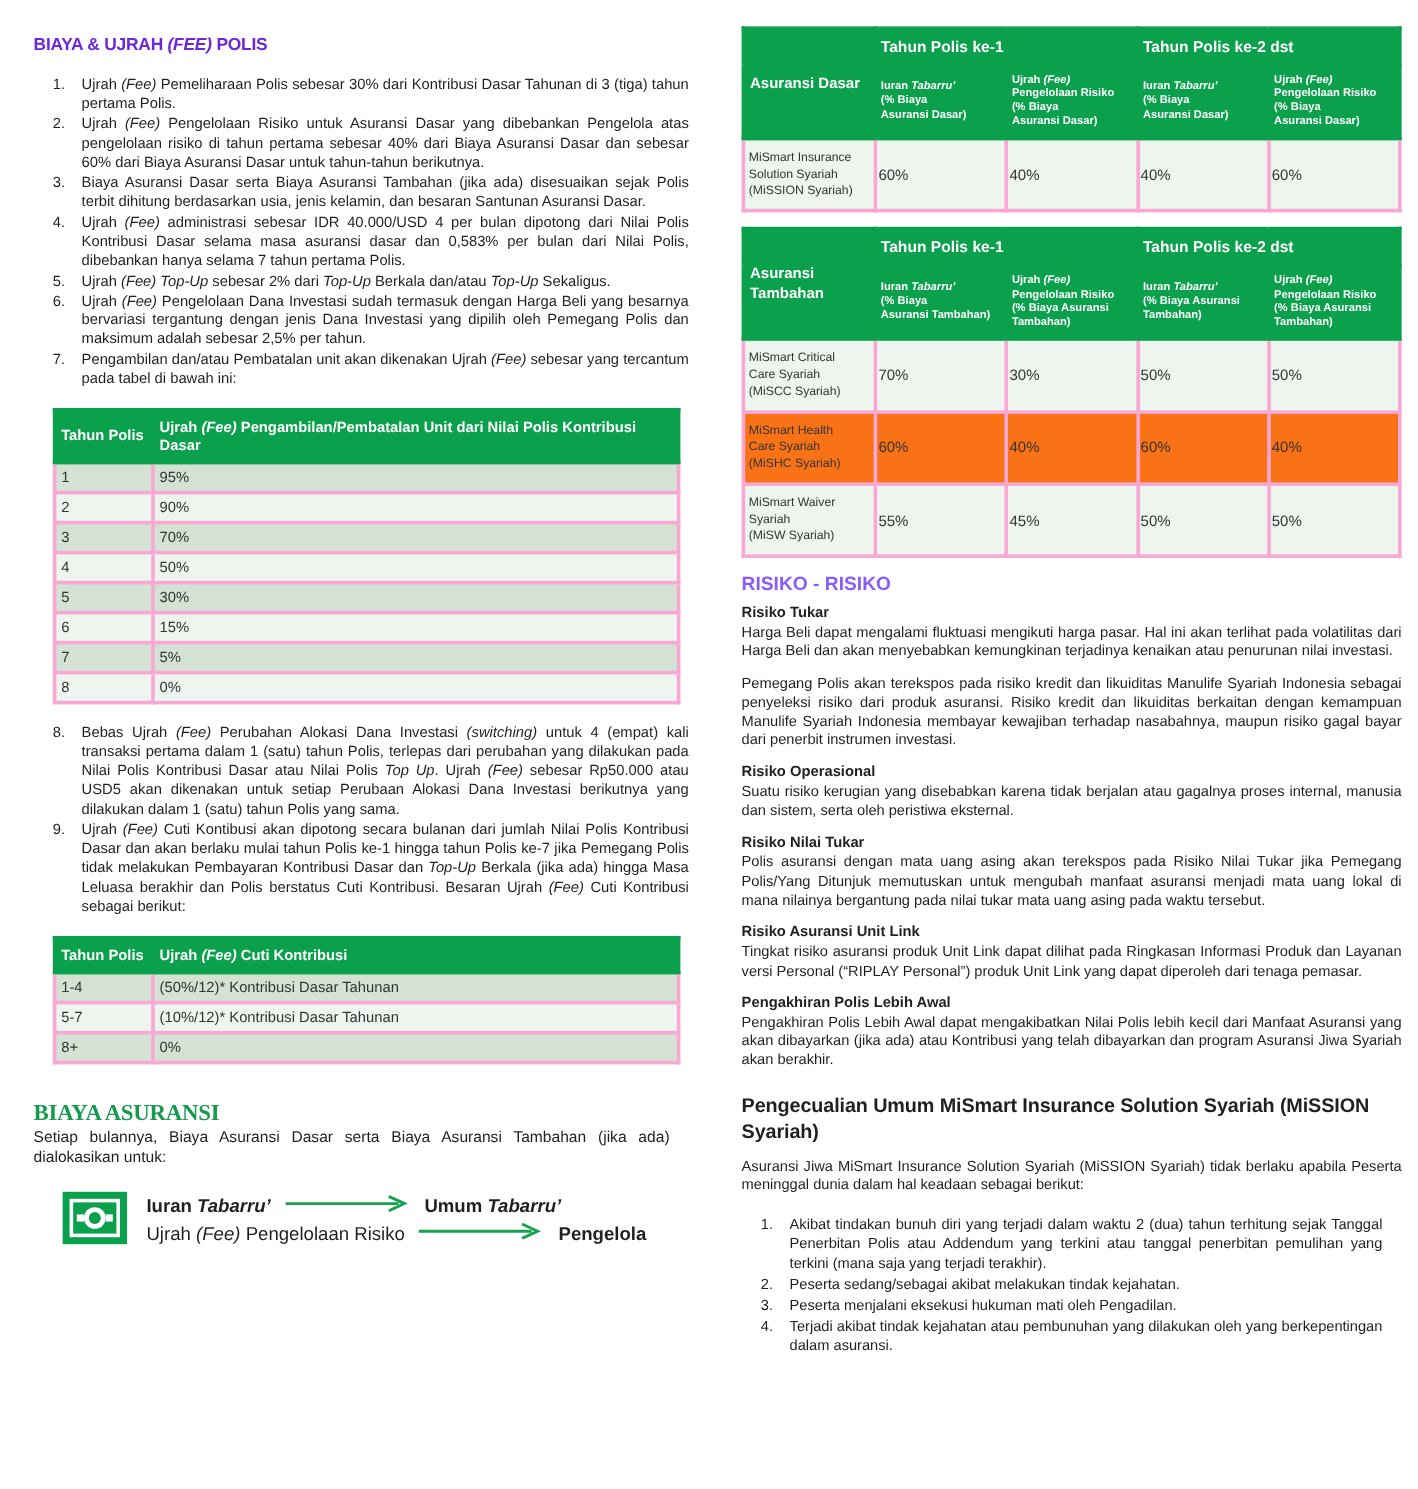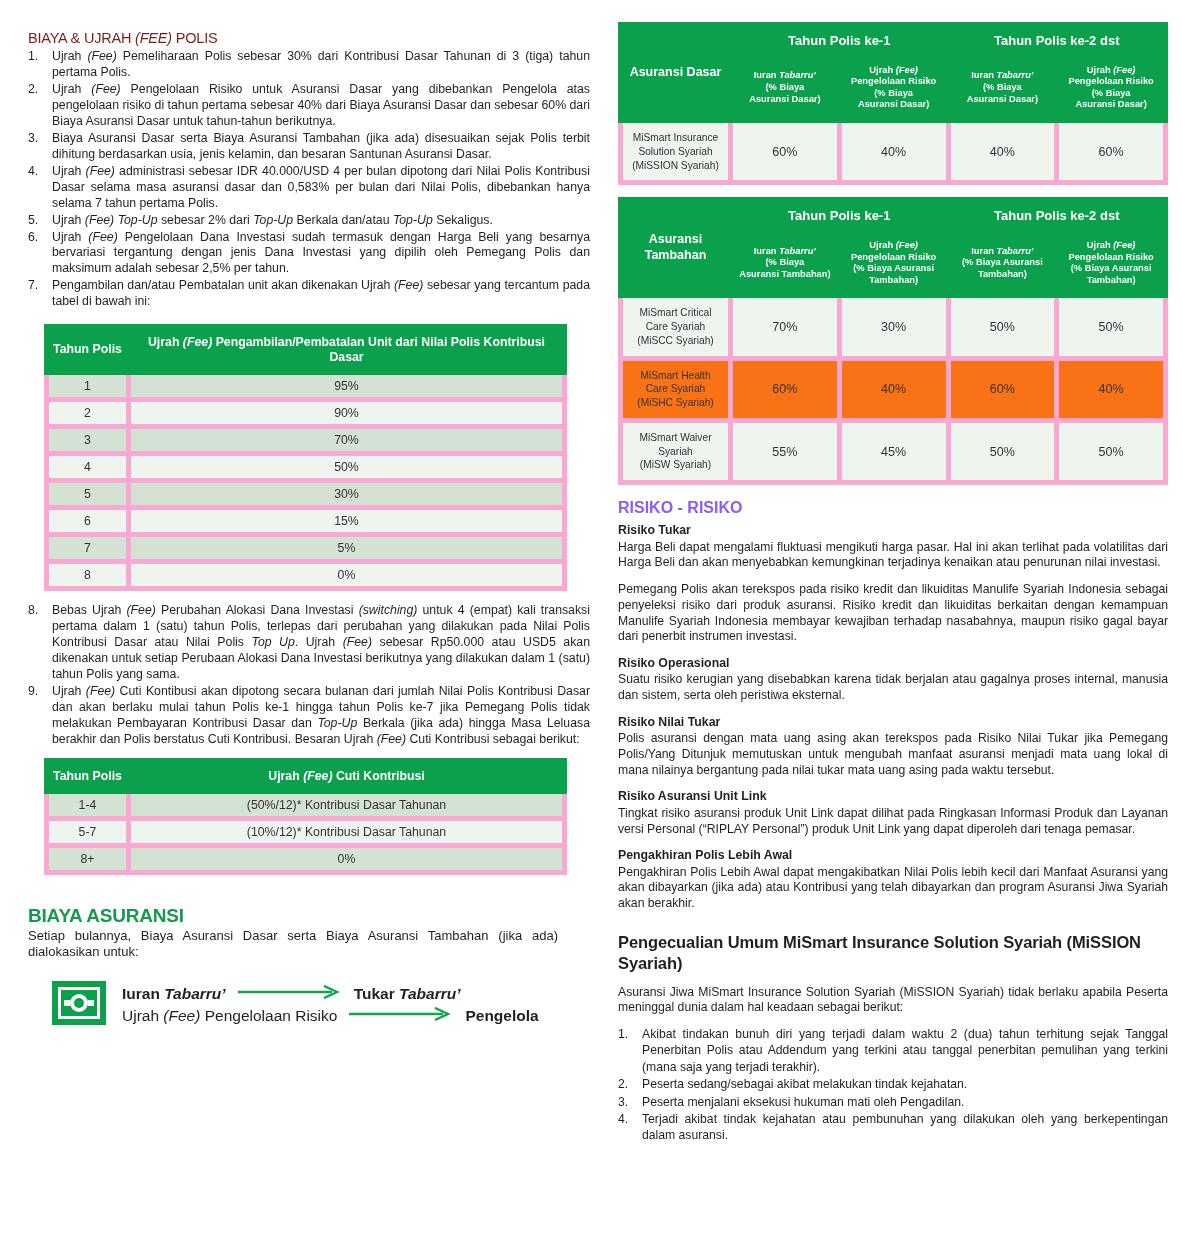--- a/index.html
+++ b/index.html
@@ -17,31 +17,31 @@
   .page {
     width: 1182px; height: 1241px;
     display: flex;
     padding: 18px 18px 10px 28px;
     gap: 28px;
   }
   .col-left { width: 562px; flex: 0 0 562px; padding-top: 12px; }
   .col-right { width: 550px; flex: 0 0 550px; padding-top: 4px; }
 
   h2.sec-head {
-    color: #7f1d1d;
+    color: #6d28d9;
     font-size: 14.5px;
-    font-weight: normal;
+    font-weight: bold;
     letter-spacing: -0.2px;
-    margin: 0 0 2px 0;
+    margin: 0 0 14px 0;
     line-height: 1.15;
   }
   h2.sec-head .it { font-style: italic; }
 
   ol.numlist {
-    margin: 0; padding: 0;
+    margin: 16px; padding: 0;
     list-style: none;
     counter-reset: li;
   }
   ol.numlist > li {
     counter-increment: li;
     position: relative;
     padding-left: 24px;
     margin-bottom: 1px;
     font-size: 12.3px;
     line-height: 1.30;
@@ -60,22 +60,22 @@
   .it { font-style: italic; }
 
   
   table.gt {
     width: 100%;
     border-collapse: collapse;
     border: 1px solid #7a7a7a;
     table-layout: fixed;
   }
   table.gt th, table.gt td {
-    border: 5px solid #f9a8d4;
-    text-align: center;
+    border: 3px solid #f9a8d4;
+    text-align: left;
     vertical-align: middle;
   }
   table.gt thead th {
     background: #0ba04c;
     color: #ffffff;
     font-weight: bold;
     border-color: #0ba04c;
   }
 
   
@@ -120,20 +120,21 @@
   .tr-tbl tbody tr.rw-b td { background: #f97316; }
   .tr-tbl .c-name { width: 110px; }
 
   
   .biaya-head {
     color: #159a4e;
     font-size: 19px;
     font-weight: bold;
     margin: 30px 0 1px 0;
     letter-spacing: -0.2px;
+    font-family: Liberation Serif, serif;
   }
   .biaya-sub {
     font-size: 13px;
     line-height: 1.28;
     text-align: justify;
     width: 530px;
     margin-bottom: 20px;
   }
   .flowbox {
     display: flex;
@@ -304,21 +305,21 @@
       </span>
       <div class="flowrows">
         <div class="flowrow">
           <span class="lbl b"><span>Iuran </span><span class="it">Tabarru’</span></span>
           <span class="arrow">
             <svg width="108" height="14" viewBox="0 0 108 14" aria-hidden="true">
               <line x1="2" y1="7" x2="96" y2="7" stroke="#17a24f" stroke-width="2.4"></line>
               <polyline points="88,1 101,7 88,13" fill="none" stroke="#17a24f" stroke-width="2.4"></polyline>
             </svg>
           </span>
-          <span class="lbl b"><span>Tukar </span><span class="it">Tabarru’</span></span>
+          <span class="lbl b"><span>Umum </span><span class="it">Tabarru’</span></span>
         </div>
         <div class="flowrow">
           <span class="lbl"><span>Ujrah </span><span class="it">(Fee)</span><span> Pengelolaan Risiko</span></span>
           <span class="arrow">
             <svg width="108" height="14" viewBox="0 0 108 14" aria-hidden="true">
               <line x1="2" y1="7" x2="96" y2="7" stroke="#17a24f" stroke-width="2.4"></line>
               <polyline points="88,1 101,7 88,13" fill="none" stroke="#17a24f" stroke-width="2.4"></polyline>
             </svg>
           </span>
           <span class="lbl b">Pengelola</span>

